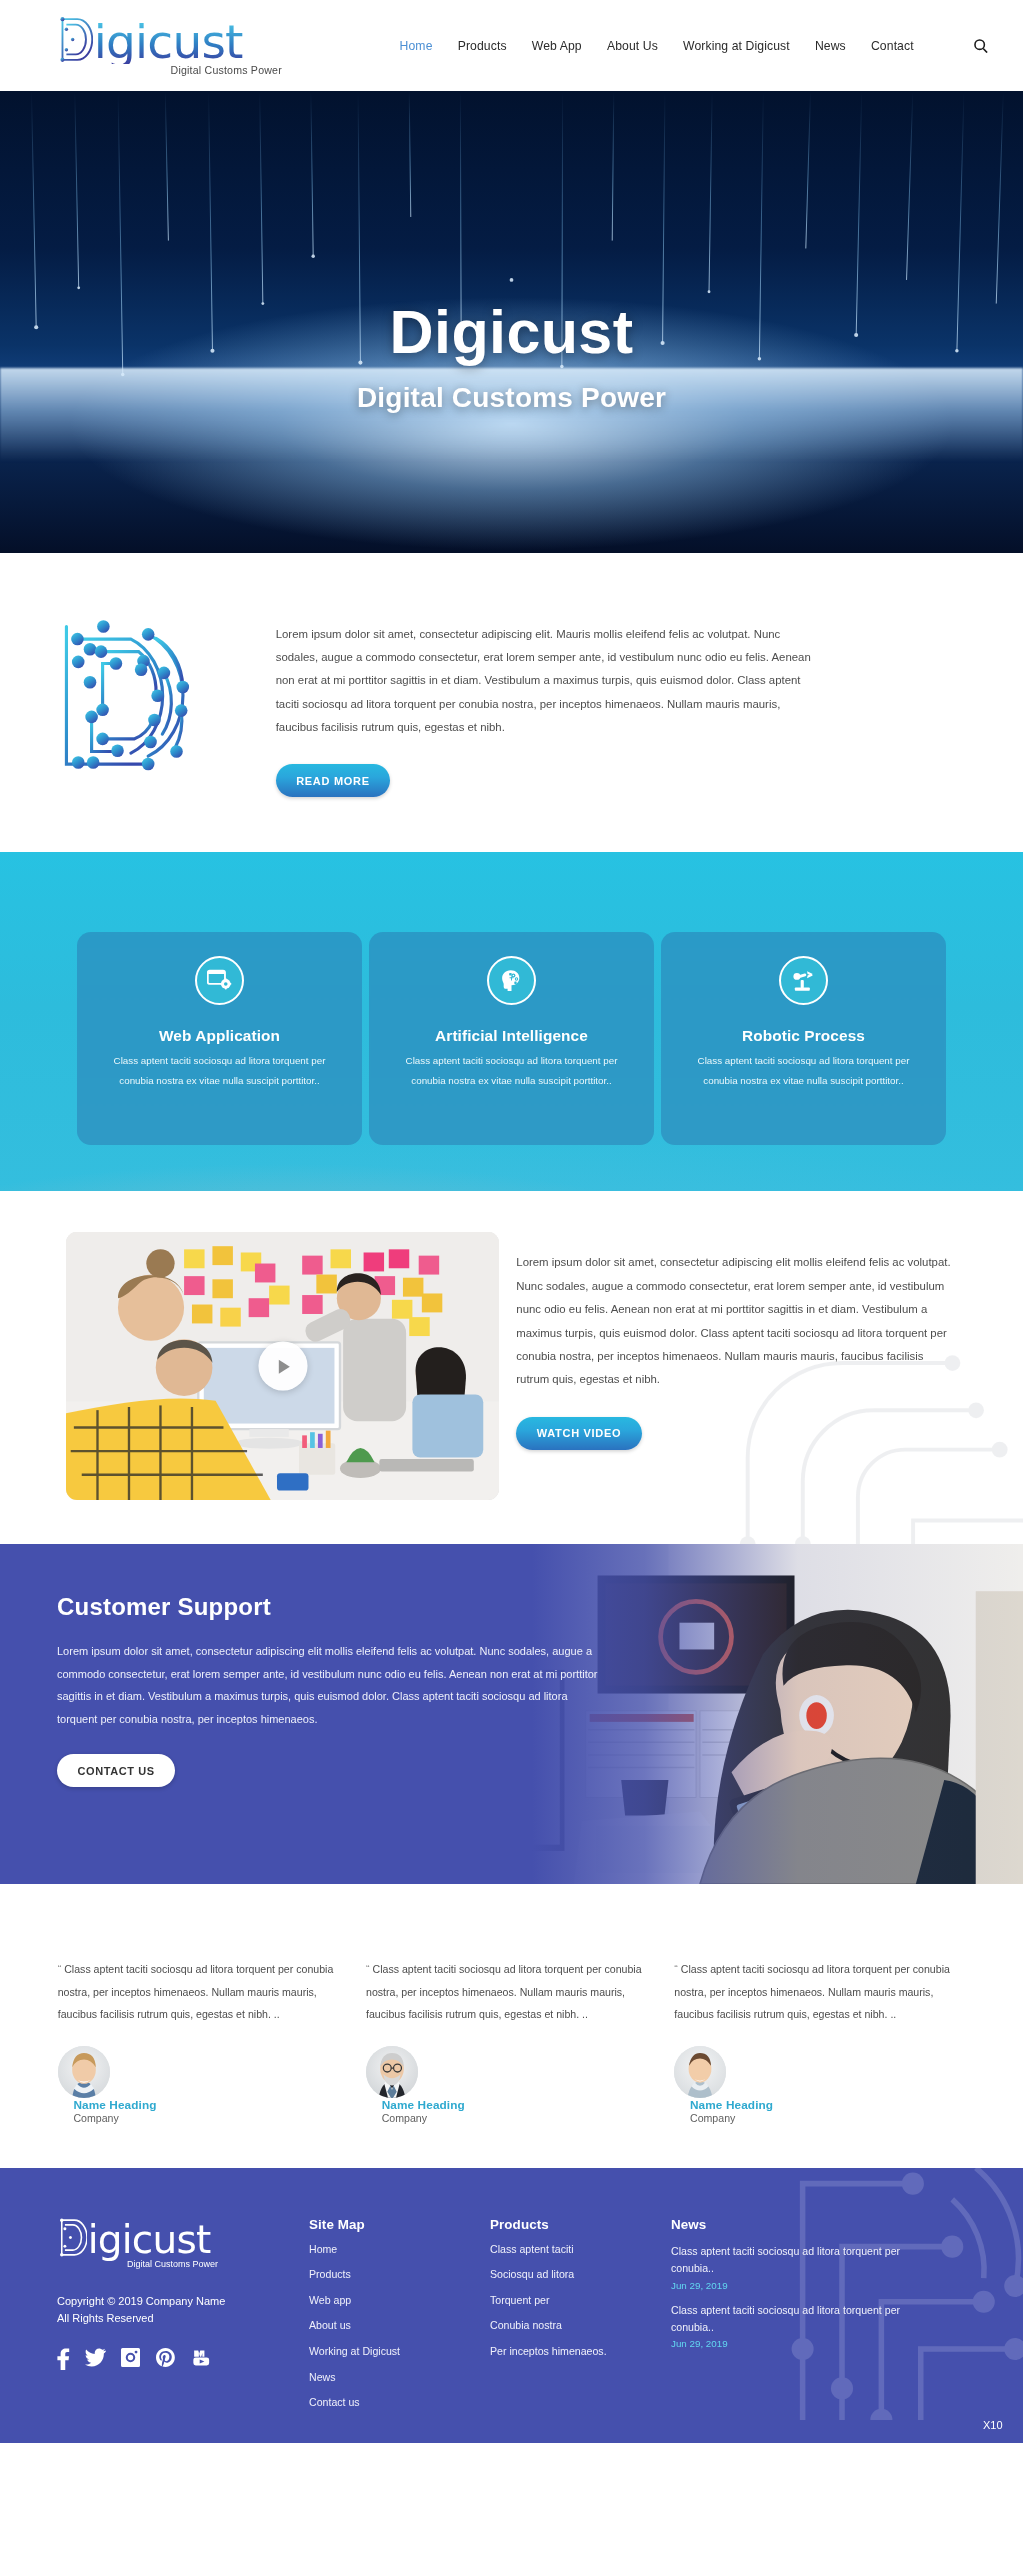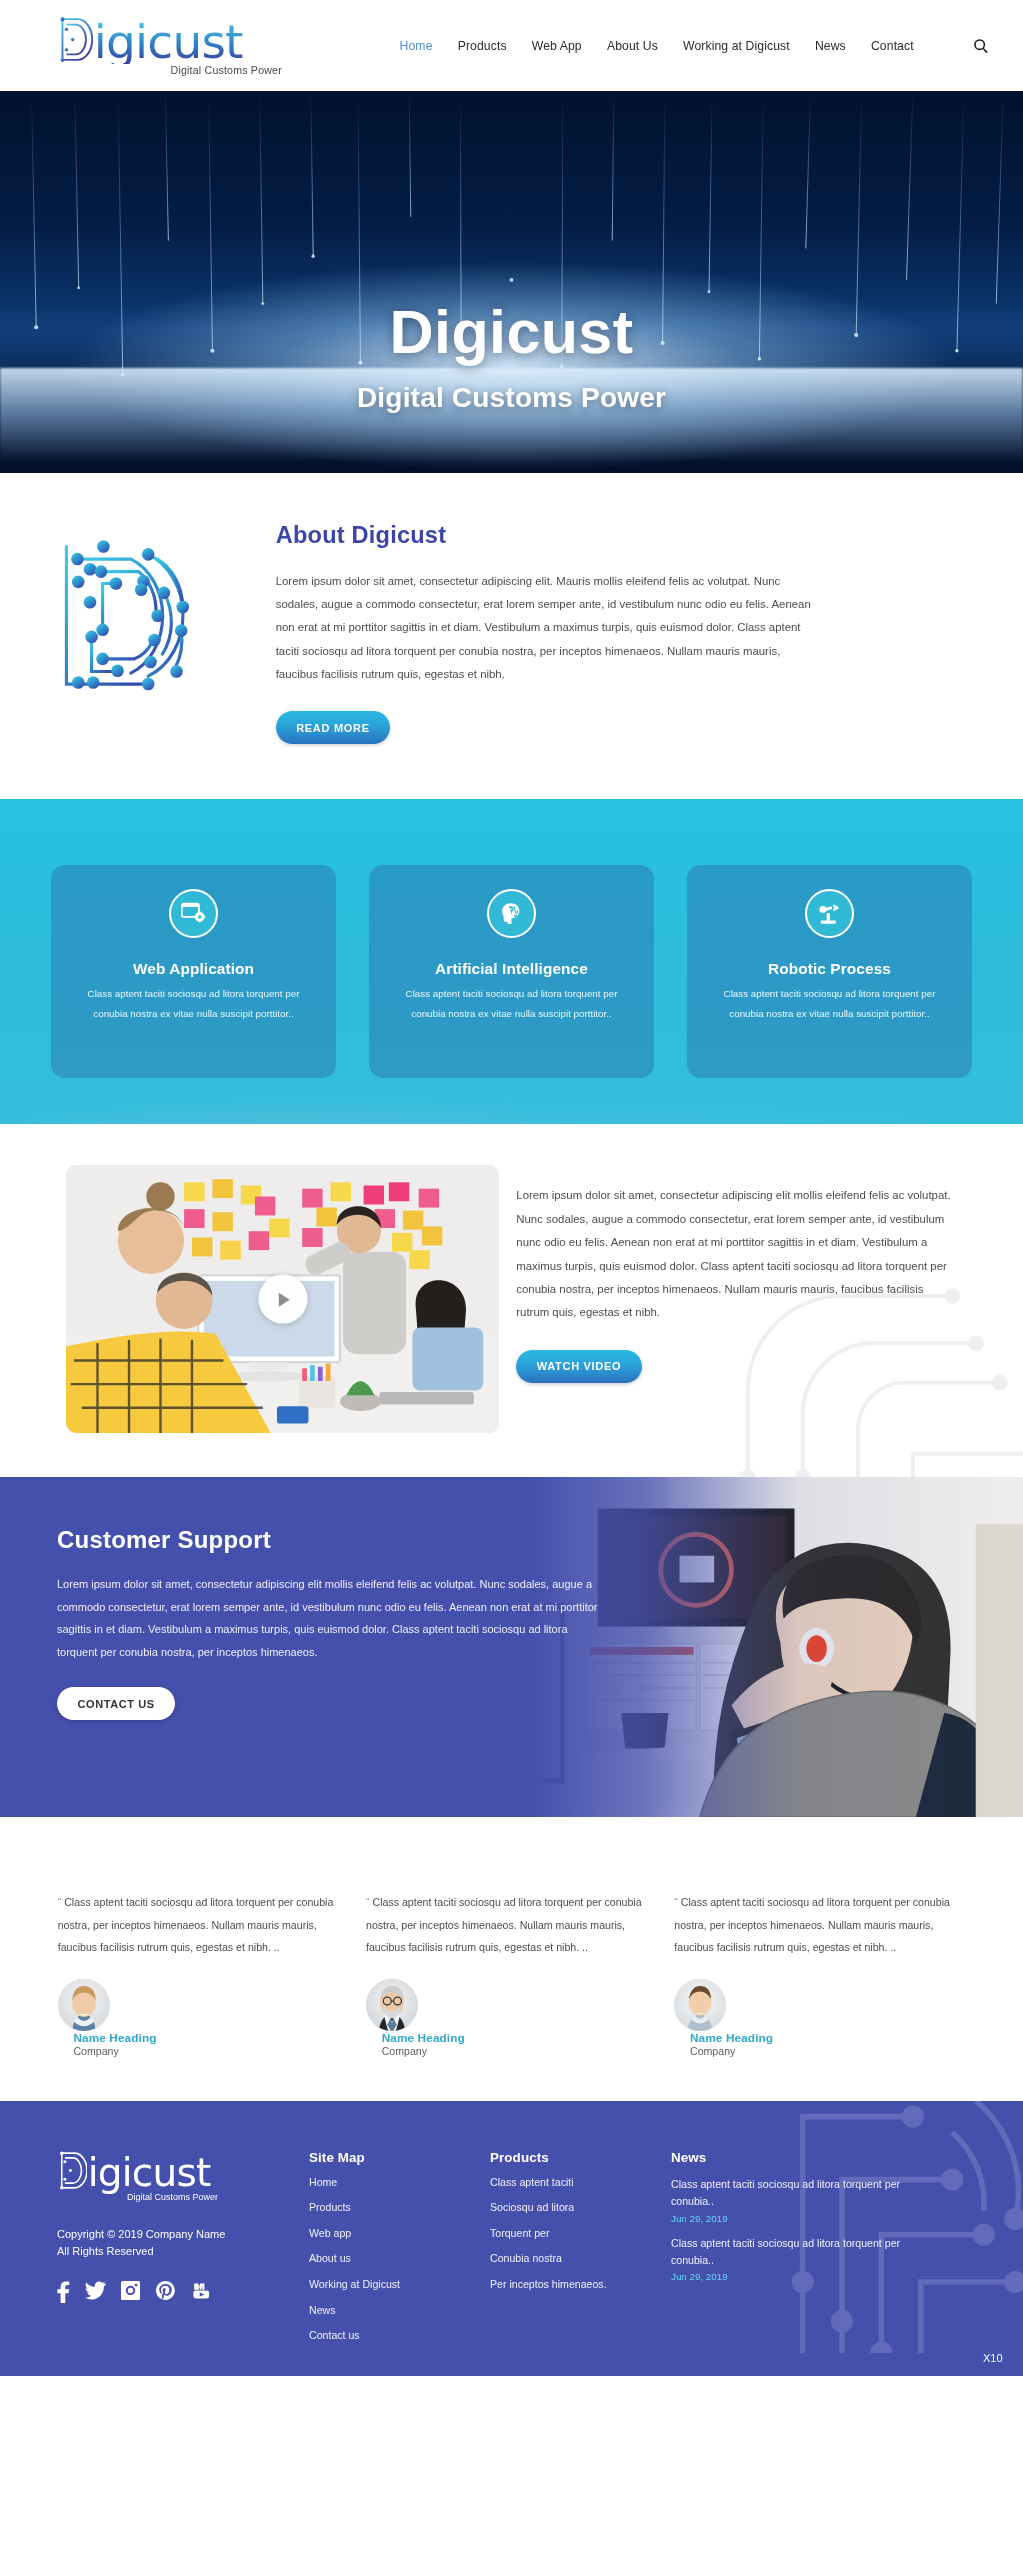--- a/index.html
+++ b/index.html
@@ -21,21 +21,21 @@
      background:linear-gradient(180deg,#4cc9e8 0%,#2f7fc4 55%,#3b3fa0 100%);
      -webkit-background-clip:text;background-clip:text;color:transparent;font-family:"DejaVu Sans",sans-serif;}
   .logo-tag{font-size:10.6px;color:#4a4a4a;align-self:flex-end;margin-right:3.1px;margin-top:0.8px;letter-spacing:0.2px;}
 
   .nav{display:flex;align-items:center;gap:0;margin-left:102px;}
   .nav a{font-size:12.2px;color:#2b2b2b;text-decoration:none;padding:0 12.6px;white-space:nowrap;letter-spacing:0.1px;}
   .nav a.active{color:#4b8fd4;}
   .search-btn{margin-left:44px;width:20.5px;height:20.5px;display:flex;align-items:center;justify-content:center;cursor:pointer;}
 
   
-  .hero{height:382px;position:relative;overflow:hidden;background:#04183a;}
+  .hero{height:462px;position:relative;overflow:hidden;background:#04183a;}
   .hero-bg{position:absolute;inset:0;
     background:
       radial-gradient(ellipse 60% 38% at 50% 72%, rgba(210,232,250,.95) 0%, rgba(150,200,240,.45) 38%, rgba(20,60,120,0) 72%),
       linear-gradient(180deg,#02122e 0%, #041c44 34%, #0a3368 55%, #123f7c 62%, #0a2550 78%, #040f28 100%);
   }
   .hero-streaks{position:absolute;inset:0;opacity:.85;}
   .hero-floor{position:absolute;left:0;right:0;top:277px;height:94px;
     background:linear-gradient(180deg, rgba(220,238,252,.88) 0%, rgba(168,206,240,.55) 45%, rgba(30,70,130,0) 100%);
     filter:blur(0.8px);}
   .hero-inner{position:relative;z-index:4;height:100%;display:flex;flex-direction:column;align-items:center;justify-content:flex-start;padding-top:211px;}
@@ -55,21 +55,21 @@
 
   
   .doing{position:relative;background:#2ac1de;padding:36px 0 46px 0;overflow:hidden;}
   .doing-bg{position:absolute;inset:0;
      background:
        radial-gradient(ellipse 95% 58% at 50% 125%, rgba(255,255,255,.30) 0%, rgba(96,190,225,.18) 38%, rgba(42,193,222,0) 70%),
        radial-gradient(ellipse 70% 42% at 28% 118%, rgba(255,190,170,.30) 0%, rgba(42,193,222,0) 62%),
        linear-gradient(180deg,#27c2e2 0%, #2dbcdc 45%, #34bede 100%);}
   .doing-inner{position:relative;z-index:3;}
   .doing-title{text-align:center;font-size:21px;font-weight:700;color:#fff;letter-spacing:0.2px;}
-  .cards{display:flex;justify-content:center;gap:33px;margin-top:30px;border-radius:24px;}
+  .cards{display:flex;justify-content:center;gap:7px;margin-top:44px;border-radius:24px;}
   .card{width:285px;height:213px;border-radius:14px;background:rgba(42,106,168,.42);
      backdrop-filter:blur(0.8px);display:flex;flex-direction:column;align-items:center;padding:23.6px 22px 0 22px;}
   .card-ico{width:49px;height:49px;border-radius:50%;border:2.4px solid #fff;background:#31b9d6;
      display:flex;align-items:center;justify-content:center;}
   .card-h{font-size:15.4px;font-weight:700;color:#fff;margin-top:22px;letter-spacing:0.1px;text-align:center;}
   .card-p{font-size:9.8px;line-height:2.0;color:#eaf8fc;margin-top:6.3px;text-align:center;}
 
   
   .solution{position:relative;background:#fff;padding:41px 0 44px 0;display:flex;overflow:hidden;}
   .sol-circuit{position:absolute;right:-31.5px;bottom:-7.9px;opacity:.12;pointer-events:none;}
@@ -285,21 +285,20 @@
           <circle cx="133" cy="168" r="8"></circle>
             <circle cx="91" cy="179" r="8"></circle>
             <circle cx="41" cy="194" r="8"></circle>
           <circle cx="60" cy="194" r="8"></circle>
             <circle cx="130" cy="196" r="8"></circle>
             <circle cx="166" cy="180" r="8"></circle>
         </g>
       </svg>
     </div>
     <div class="about-body">
-      <h2 class="h2-blue">About Digicust</h2>
       <p>Lorem ipsum dolor sit amet, consectetur adipiscing elit. Mauris mollis eleifend felis ac volutpat. Nunc sodales, augue a commodo consectetur, erat lorem semper ante, id vestibulum nunc odio eu felis. Aenean non erat at mi porttitor sagittis in et diam. Vestibulum a maximus turpis, quis euismod dolor. Class aptent taciti sociosqu ad litora torquent per conubia nostra, per inceptos himenaeos. Nullam mauris mauris, faucibus facilisis rutrum quis, egestas et nibh.</p>
       <button class="btn-grad">READ MORE</button>
     </div>
   </section>
 
   <section class="doing">
     <div class="doing-bg"></div>
     <div class="doing-inner">
       <div class="cards">
 

